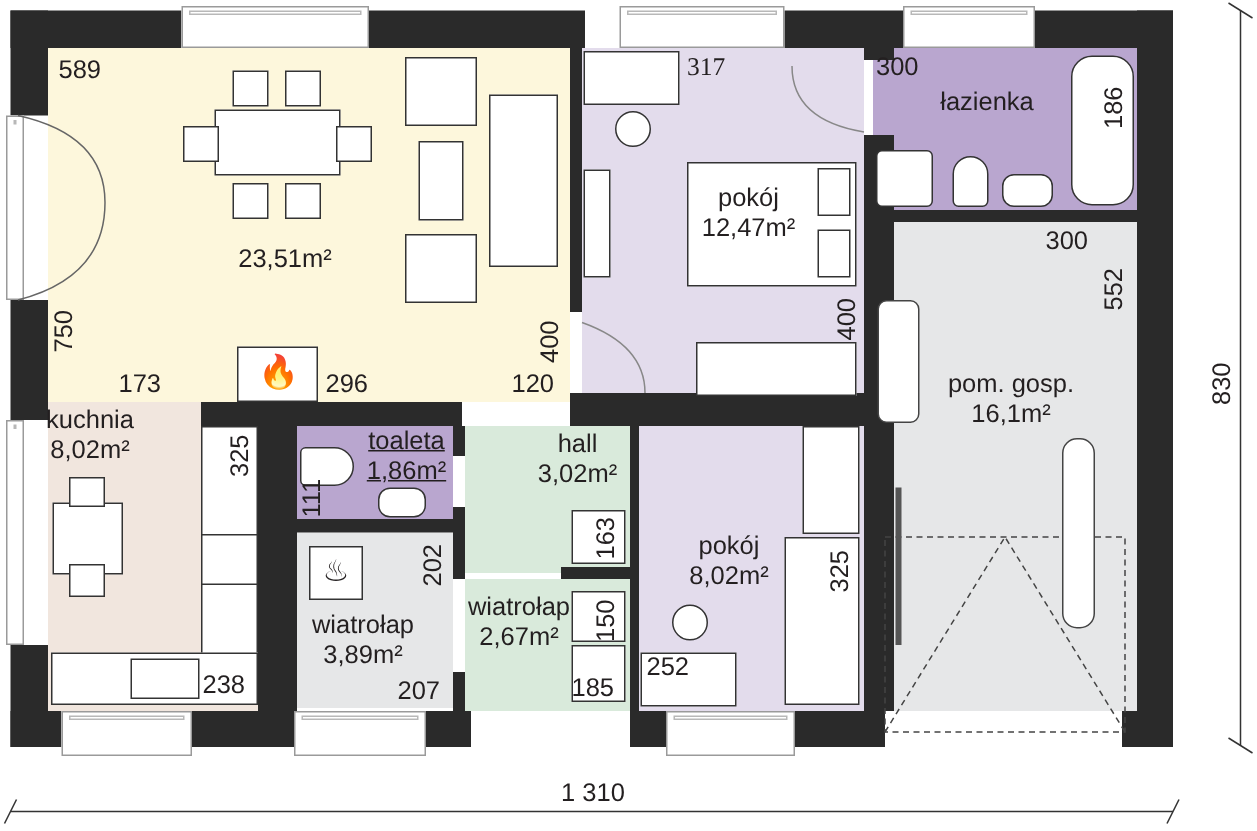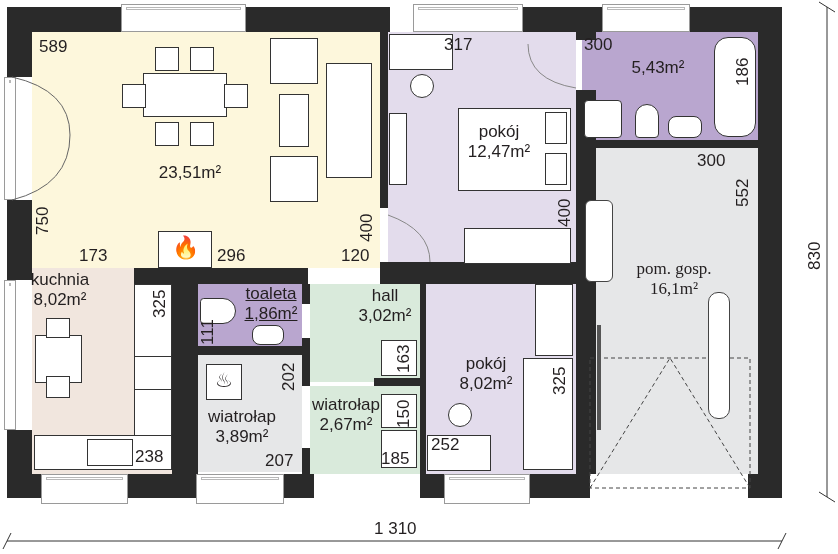--- a/index.html
+++ b/index.html
@@ -132,58 +132,58 @@
 <div class="abs" style="left:708px;top:292px;width:20px;height:125px;border:1px solid #444;border-radius:10px;background:#fff;"></div>
 
 <div class="lbl" style="left:120px;top:163px;width:140px;">
     <div>23,51m²</div>
 </div>
 <div class="lbl" style="left:458px;top:122px;width:82px;">
   <div>pokój</div>
     <div>12,47m²</div>
 </div>
 <div class="lbl" style="left:610px;top:58px;width:96px;">
-    <div>5,43m²</div>
+  <div>łazienka</div>
 </div>
 <div class="lbl" style="left:28px;top:270px;width:64px;">
   <div>kuchnia</div>
     <div>8,02m²</div>
 </div>
 <div class="lbl" style="left:236px;top:284px;width:70px;text-decoration:underline;">
   <div>toaleta</div>
     <div>1,86m²</div>
 </div>
 <div class="lbl" style="left:350px;top:286px;width:70px;">
   <div>hall</div>
     <div>3,02m²</div>
 </div>
 <div class="lbl" style="left:450px;top:354px;width:72px;">
   <div>pokój</div>
     <div>8,02m²</div>
 </div>
-<div class="lbl" style="left:622px;top:259px;width:104px;font-family:Liberation Serif, serif;">
+<div class="lbl" style="left:622px;top:246px;width:104px;">
   <div>pom. gosp.</div>
     <div>16,1m²</div>
 </div>
 <div class="lbl" style="left:196px;top:407px;width:92px;">
   <div>wiatrołap</div>
     <div>3,89m²</div>
 </div>
 <div class="lbl" style="left:304px;top:395px;width:84px;">
   <div>wiatrołap</div>
     <div>2,67m²</div>
 </div>
 
 <div class="dim" style="left:39px;top:38px;">589</div>
 <div class="dim rot" style="left:34px;top:235px;">750</div>
 <div class="dim" style="left:79px;top:247px;">173</div>
 <div class="dim" style="left:217px;top:247px;">296</div>
 <div class="dim" style="left:341px;top:247px;">120</div>
 <div class="dim rot" style="left:358px;top:242px;">400</div>
-<div class="dim" style="left:444px;top:36px;">317</div>
+<div class="dim" style="left:458px;top:36px;font-family:Liberation Serif, serif;">317</div>
 <div class="dim rot" style="left:556px;top:227px;">400</div>
 <div class="dim" style="left:584px;top:36px;">300</div>
 <div class="dim rot" style="left:734px;top:86px;">186</div>
 <div class="dim" style="left:697px;top:152px;">300</div>
 <div class="dim rot" style="left:734px;top:207px;">552</div>
 <div class="dim rot" style="left:151px;top:318px;">325</div>
 <div class="dim" style="left:135px;top:448px;">238</div>
 <div class="dim rot" style="left:199px;top:345px;">111</div>
 <div class="dim rot" style="left:280px;top:391px;">202</div>
 <div class="dim" style="left:265px;top:452px;">207</div>

